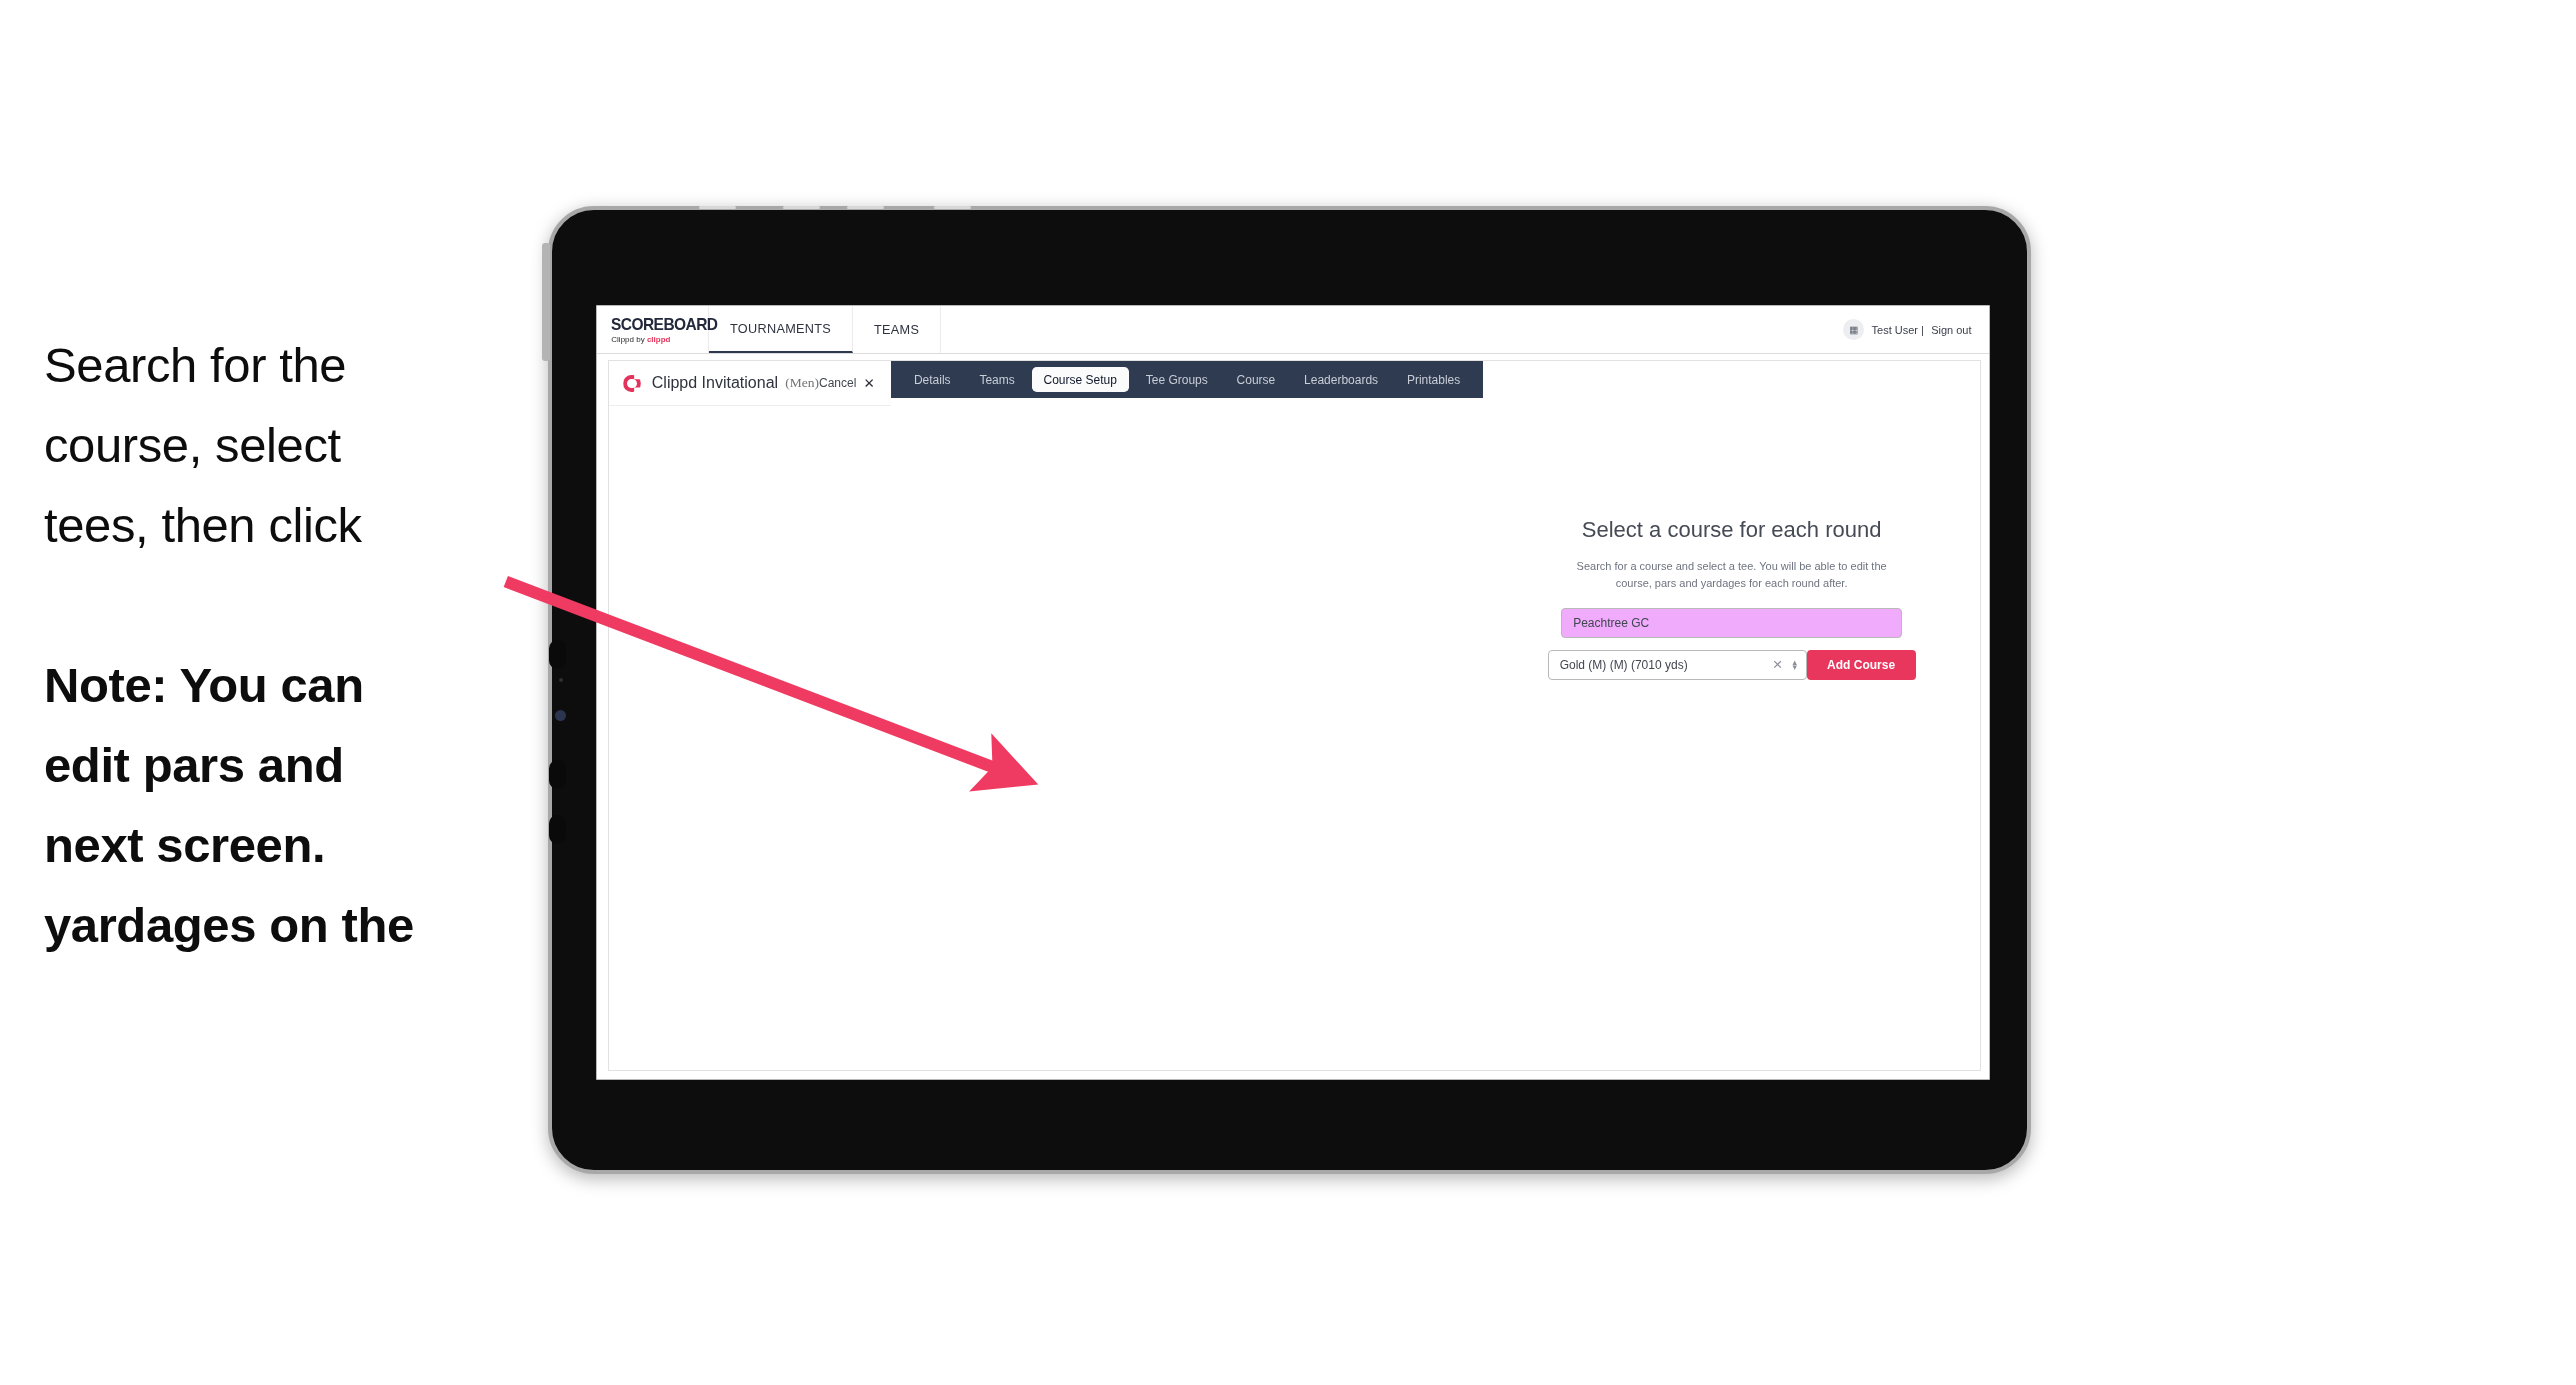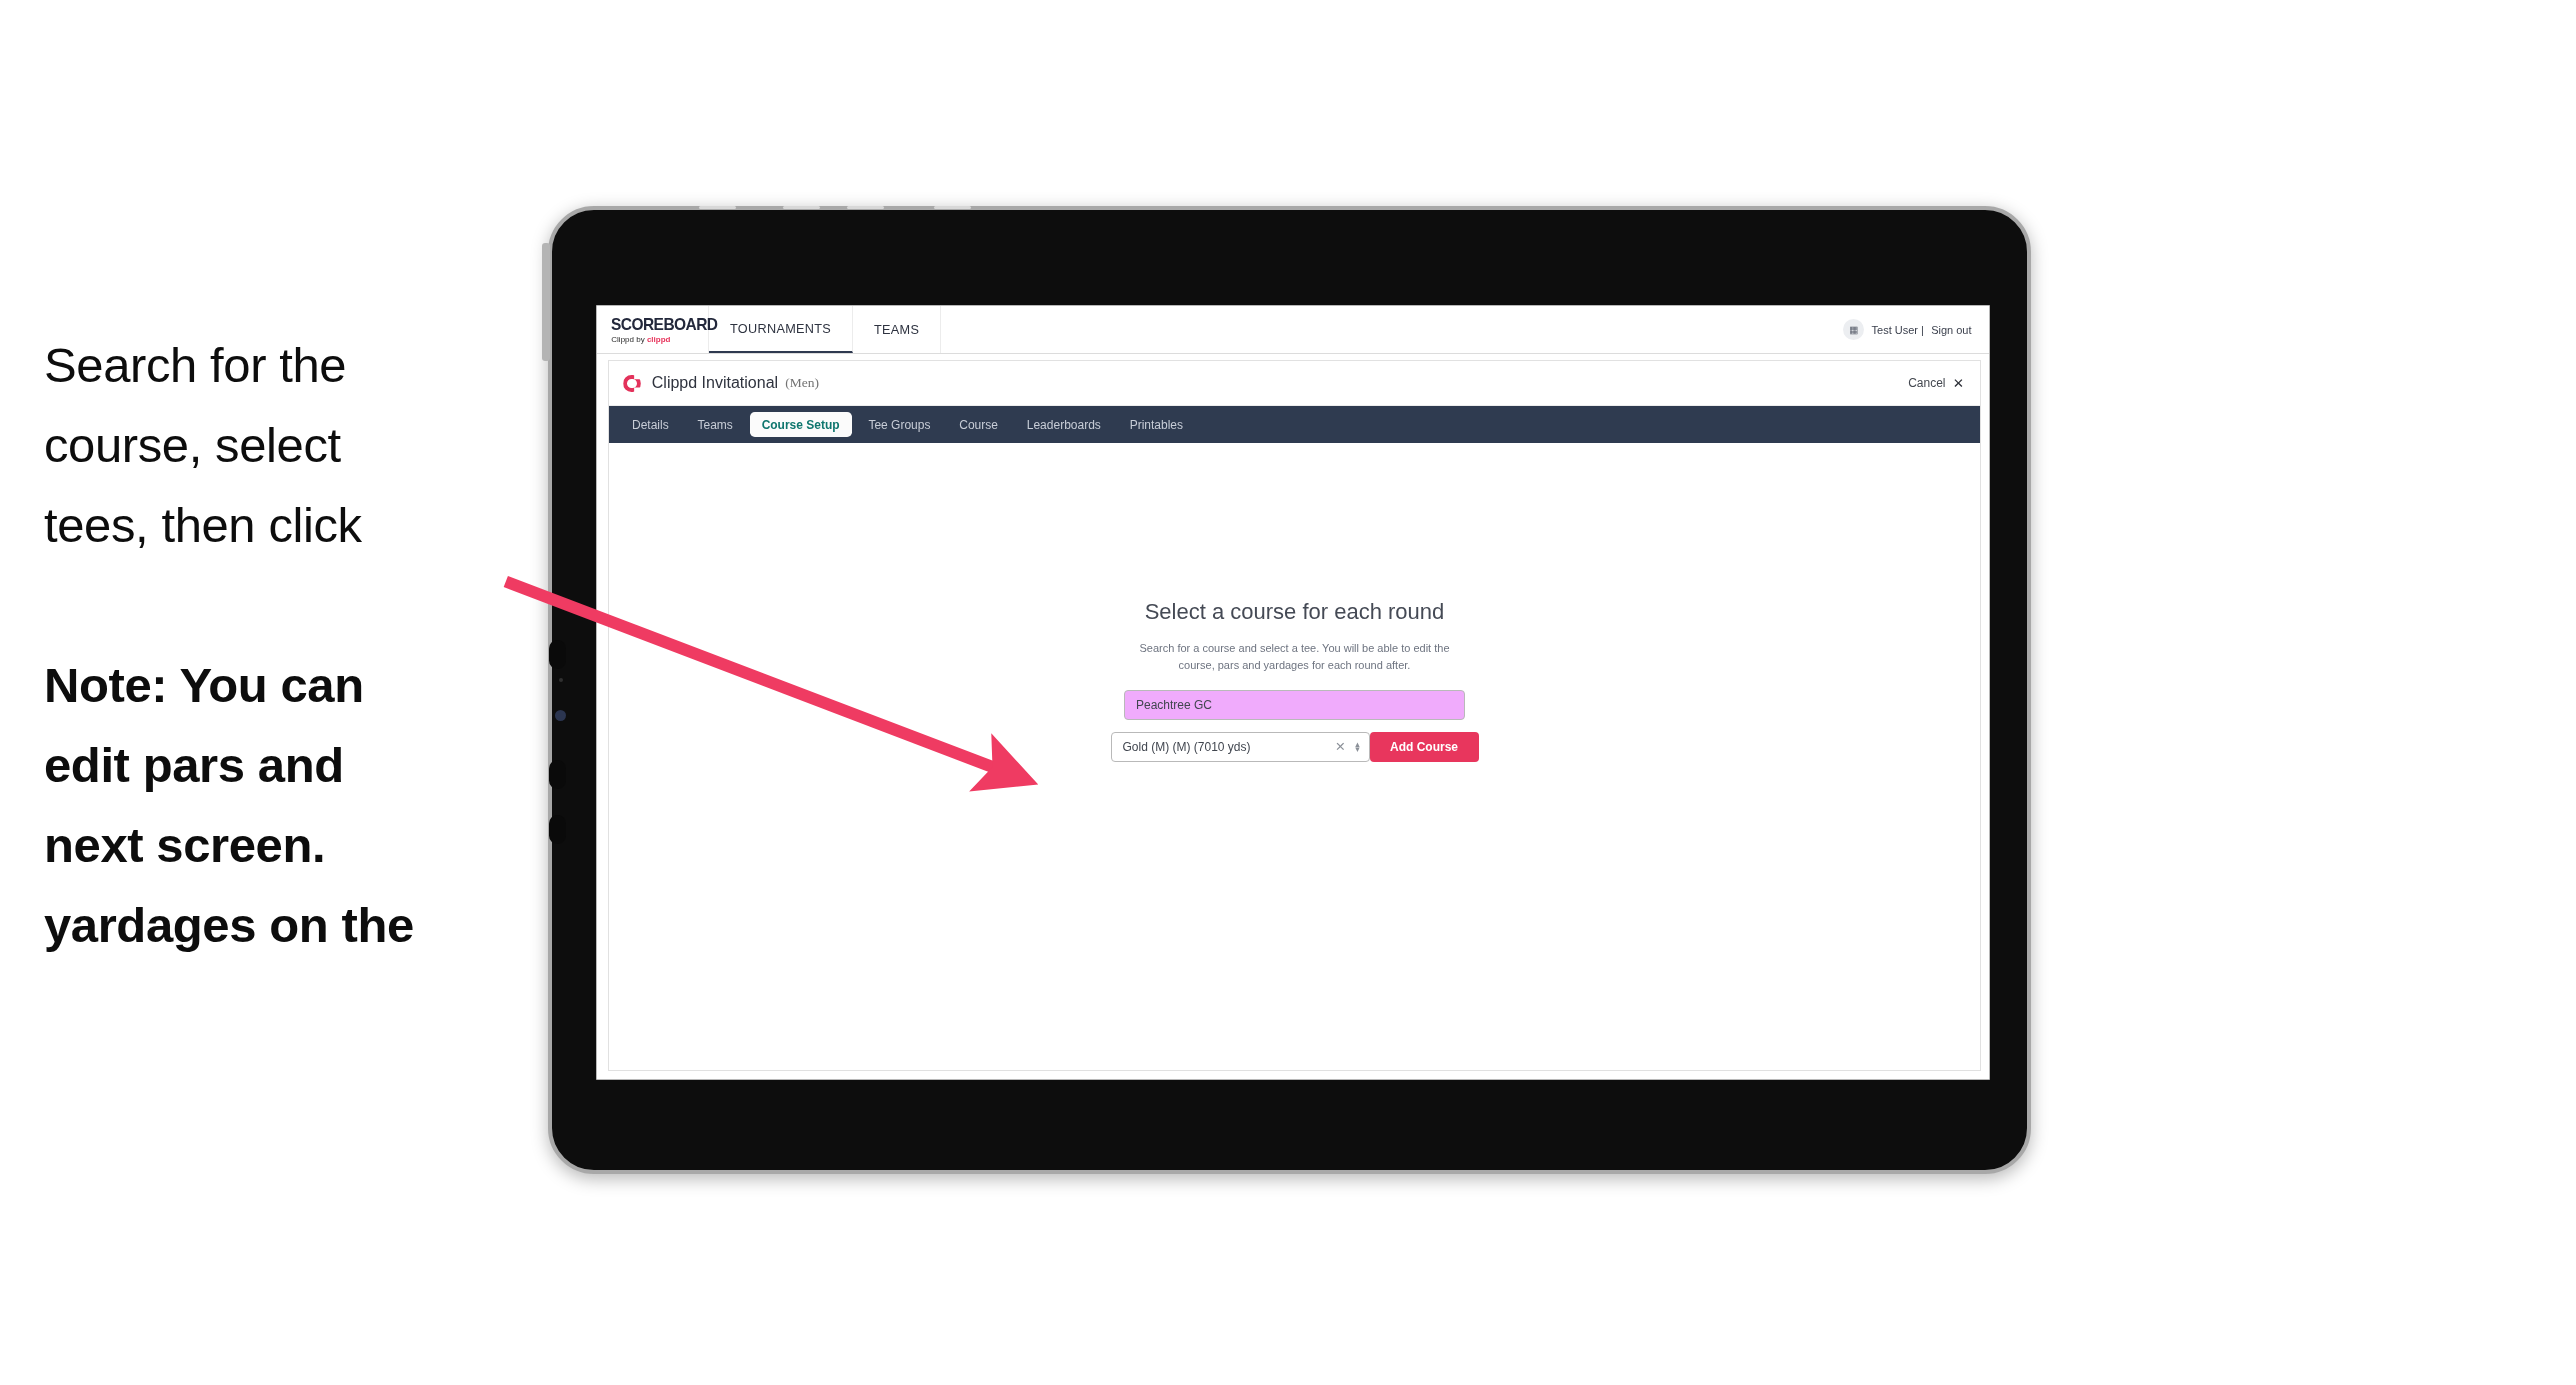--- a/index.html
+++ b/index.html
@@ -188,21 +188,21 @@
     position: relative;
     height: calc(100% - 48px);
     background: #ffffff;
     padding: 6.4px 8px 8px 11px;
   }
   .card {
     background: #ffffff;
     border: 0.8px solid #e1e1e1;
     height: 100%;
     display: flex;
-    flex-direction: column;
+    flex-direction: row;
   }
 
   
   .tourn-head {
     height: 45px;
     display: flex;
     align-items: center;
     padding: 0 16px 0 14.3px;
     border-bottom: 0.8px solid #ededed;
   }
@@ -253,22 +253,22 @@
   .subtab {
     font-size: 12px;
     color: #c8cdd7;
     padding: 5.6px 12px;
     border-radius: 4.8px;
     cursor: pointer;
     white-space: nowrap;
   }
   .subtab.active {
     background: #fbfbfb;
-    color: #0f766e;
-    font-weight: bold;
+    color: #0f172a;
+    font-weight: normal;
   }
 
   
   .content {
     flex: 1;
     display: flex;
     flex-direction: column;
     align-items: center;
     padding-top: 156px;
     background: #ffffff;

